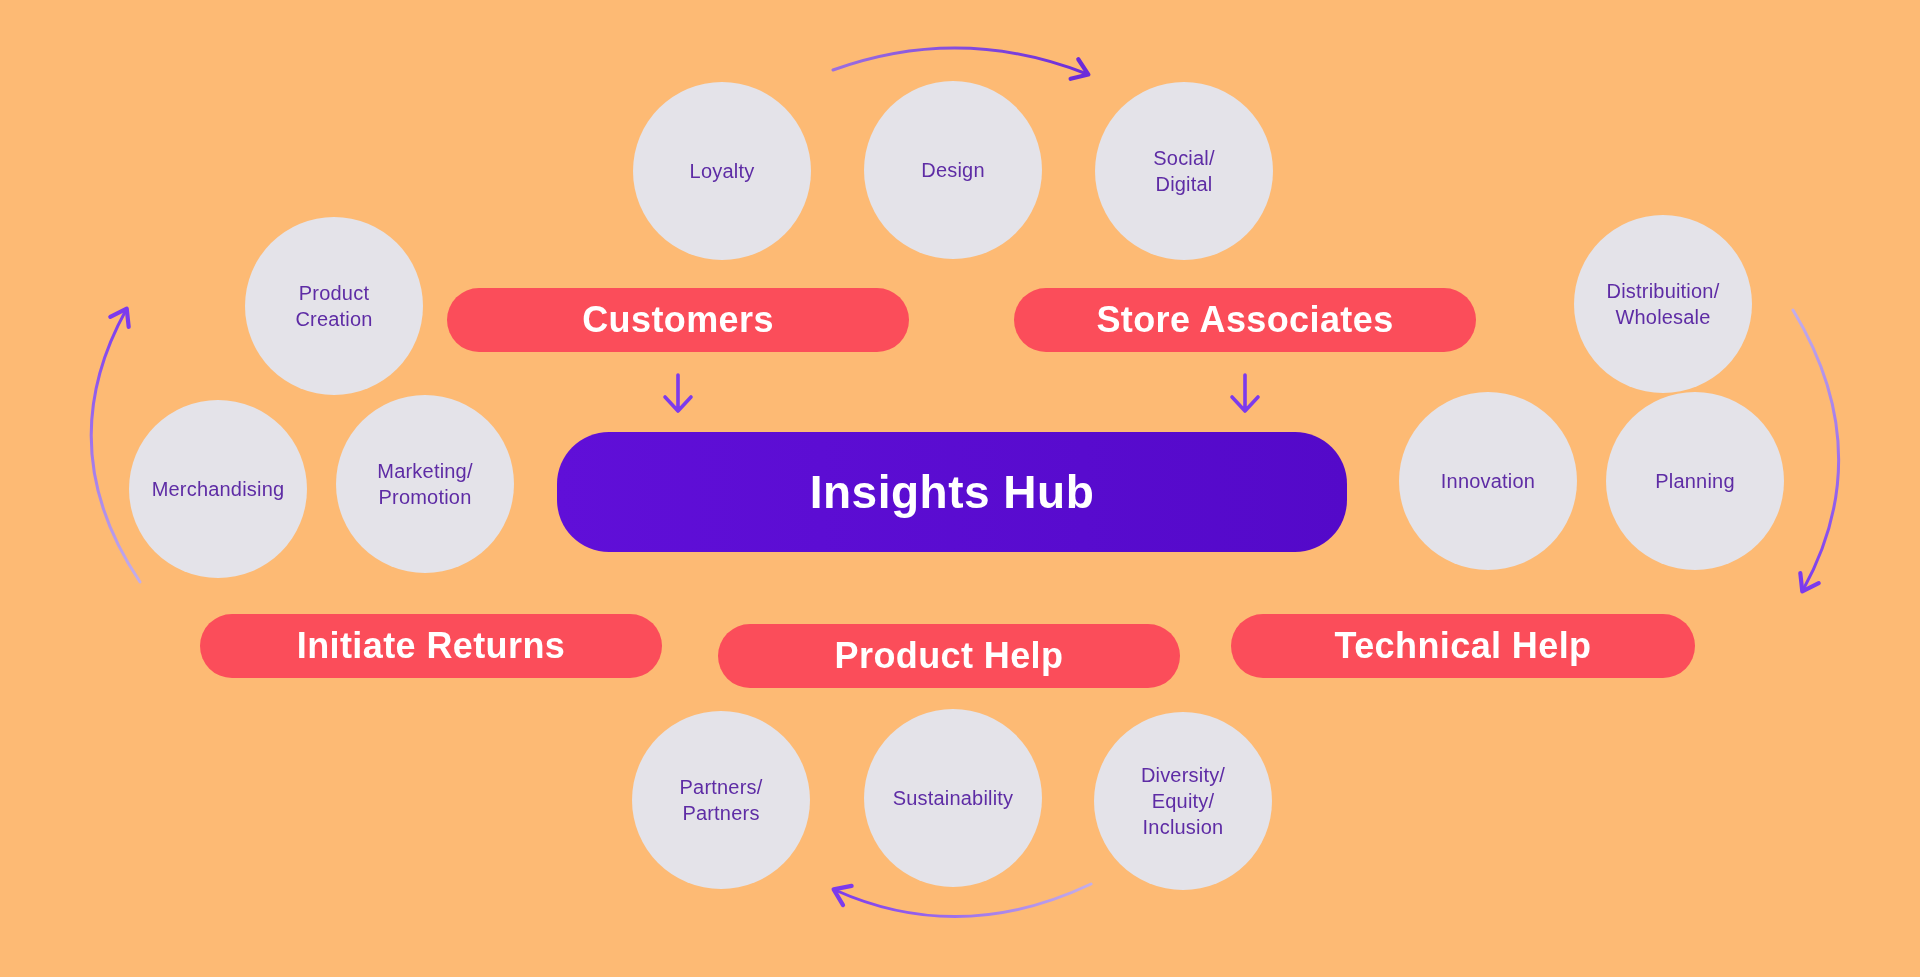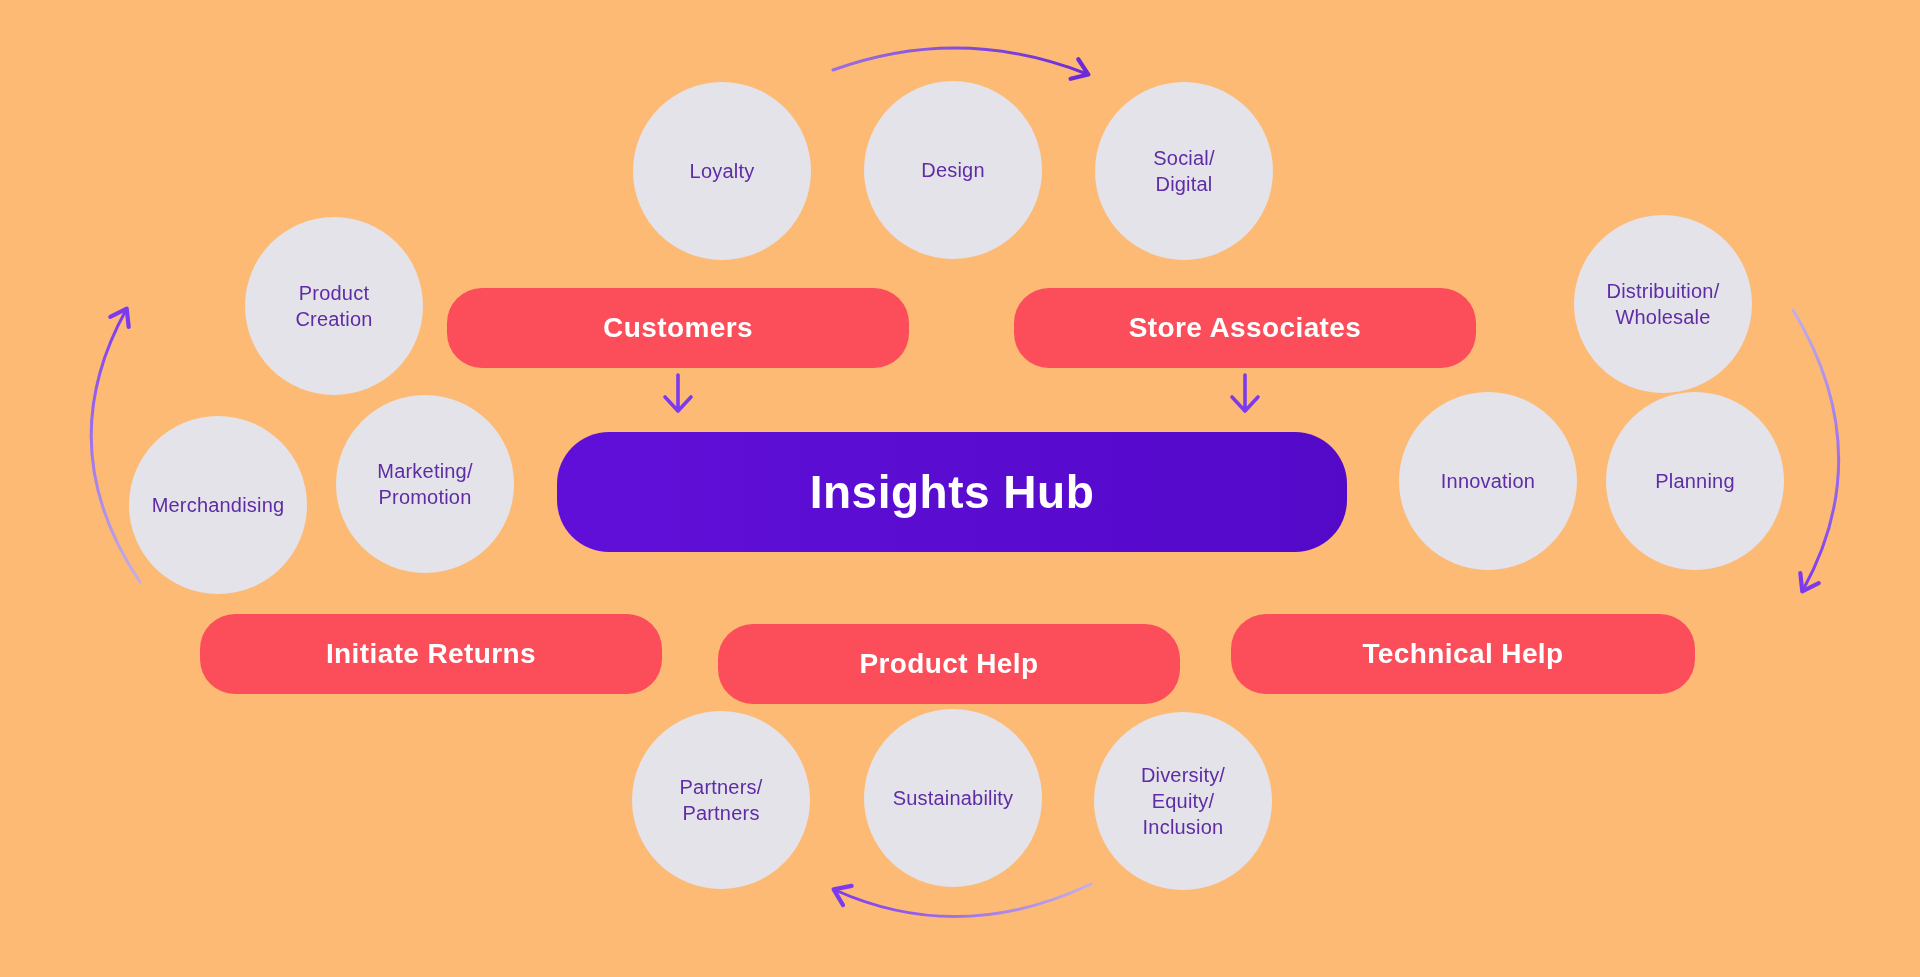--- a/index.html
+++ b/index.html
@@ -27,28 +27,28 @@
     text-align: center;
     color: #5E2CA5;
     font-size: 20px;
     font-weight: 500;
     line-height: 1.3;
     white-space: pre-line;
     letter-spacing: 0.2px;
   }
   .pill {
     position: absolute;
-    height: 80px;
+    height: 64px;
     border-radius: 35px;
     background: #FB4D5A;
     display: flex;
     align-items: center;
     justify-content: center;
     color: #ffffff;
-    font-size: 28px;
+    font-size: 36px;
     font-weight: 600;
     letter-spacing: 0.4px;
   }
   .hub {
     position: absolute;
     left: 557px;
     top: 432px;
     width: 790px;
     height: 120px;
     border-radius: 52px;
@@ -134,21 +134,21 @@
   <div class="circle" style="left:633px; top:82px;">Loyalty</div>
 
   <div class="circle" style="left:864px; top:81px;">Design</div>
 
   <div class="circle" style="left:1095px; top:82px;">Social/
 Digital</div>
 
   <div class="circle" style="left:245px; top:217px;">Product
 Creation</div>
 
-  <div class="circle" style="left:129px; top:416px;">Merchandising</div>
+  <div class="circle" style="left:129px; top:400px;">Merchandising</div>
 
   <div class="circle" style="left:336px; top:395px;">Marketing/
 Promotion</div>
 
   <div class="circle" style="left:1574px; top:215px;">Distribuition/
 Wholesale</div>
 
   <div class="circle" style="left:1399px; top:392px;">Innovation</div>
 
   <div class="circle" style="left:1606px; top:392px;">Planning</div>

